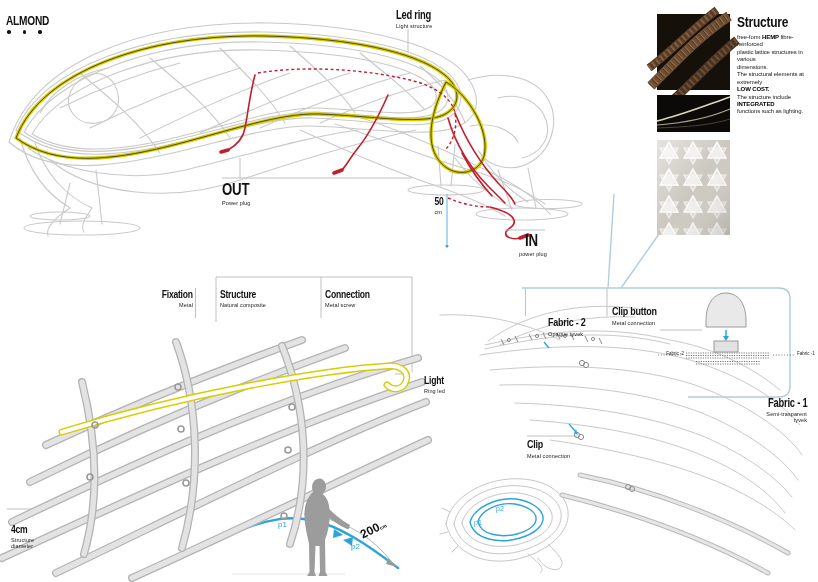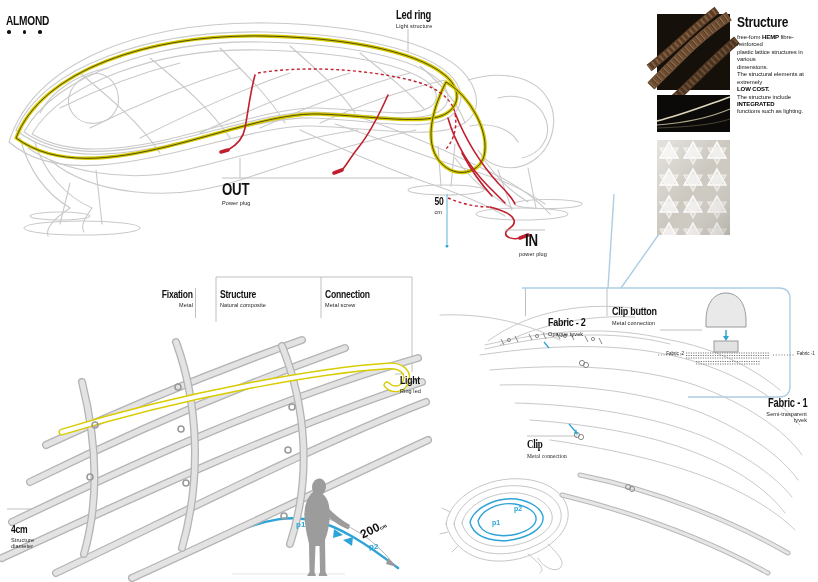--- a/index.html
+++ b/index.html
@@ -6,21 +6,21 @@
   .stage{position:relative;width:818px;height:582px;background:#ffffff;overflow:hidden;
          font-family:"Liberation Sans",sans-serif;color:#111;}
   svg{position:absolute;overflow:visible;}
   .lbl{position:absolute;line-height:1;white-space:nowrap;}
   .ra{text-align:right;}
   .cond{display:inline-block;transform:scaleX(.78);transform-origin:0 50%;white-space:nowrap;font-weight:700;letter-spacing:-.3px;}
   .condr{transform-origin:100% 50%;}
   .t13{font-size:17px;} .t12{font-size:12px;} .t115{font-size:11.5px;} .t11{font-size:11px;}
   .sub{font-size:5.5px;color:#1a1a1a;margin-top:2px;letter-spacing:.1px;white-space:pre-line;line-height:1.15;font-weight:400;}
   .tiny{font-size:4.5px;color:#222;letter-spacing:0;}
-  .blue{color:#2ea3d8;font-weight:700;margin-left:18px;}
+  .blue{color:#2ea3d8;font-weight:400;}
   .logo-title{font-size:13px;font-weight:700;letter-spacing:-.2px;}
   .dots{display:flex;gap:12px;margin-top:3px;margin-left:1px;}
   .dot{width:3.5px;height:3.5px;border-radius:50%;background:#111;}
   .panel{position:absolute;width:82px;}
   .panel-title{font-size:15px;font-weight:700;display:inline-block;transform:scaleX(.8);transform-origin:0 0;letter-spacing:-.3px;}
   .pbody{margin-top:3px;font-size:6px;line-height:1.24;color:#1a1a1a;letter-spacing:-.1px;}
   .pbody .bb{font-weight:700;color:#000;}
   
   .wire{fill:none;stroke:#c9c9c9;stroke-width:1.1;stroke-linecap:round;}
   .yring{fill:none;stroke:#d6c900;stroke-width:3.4;stroke-linejoin:round;}
@@ -277,21 +277,21 @@
     <div class="sub">Metal</div>
   </div>
   <div class="lbl" style="left:220px;top:289px;">
     <div class="t11"><span class="cond">Structure</span></div>
     <div class="sub">Natural composite</div>
   </div>
   <div class="lbl" style="left:325px;top:289px;">
     <div class="t11"><span class="cond">Connection</span></div>
     <div class="sub">Metal screw</div>
   </div>
-  <div class="lbl" style="left:400px;top:375px;">
+  <div class="lbl" style="left:424px;top:375px;">
     <div class="t11"><span class="cond">Light</span></div>
     <div class="sub">Ring led</div>
   </div>
   <div class="lbl" style="left:11px;top:524px;">
     <div class="t11"><span class="cond">4cm</span></div>
     <div class="sub">Structure
 diameter</div>
   </div>
 
   <svg style="left:276px;top:476px;" width="150" height="102" viewBox="0 0 150 102">
@@ -385,20 +385,20 @@
   </div>
   <div class="lbl" style="left:612px;top:306px;">
     <div class="t115"><span class="cond">Clip button</span></div>
     <div class="sub">Metal connection</div>
   </div>
   <div class="lbl ra" style="right:11px;top:397px;text-align:right;">
     <div class="t12"><span class="cond condr">Fabric - 1</span></div>
     <div class="sub">Semi-trasparent
 tyvek</div>
   </div>
-  <div class="lbl" style="left:527px;top:439px;font-family:Liberation Serif, serif;">
+  <div class="lbl" style="left:527px;top:439px;">
     <div class="t115"><span class="cond">Clip</span></div>
     <div class="sub">Metal connection</div>
   </div>
   <div class="lbl tiny ra" style="right:134px;top:352px;">Fabric -2</div>
   <div class="lbl tiny" style="left:797px;top:352px;">Fabric -1</div>
 
 </div>
 
 </body></html>

